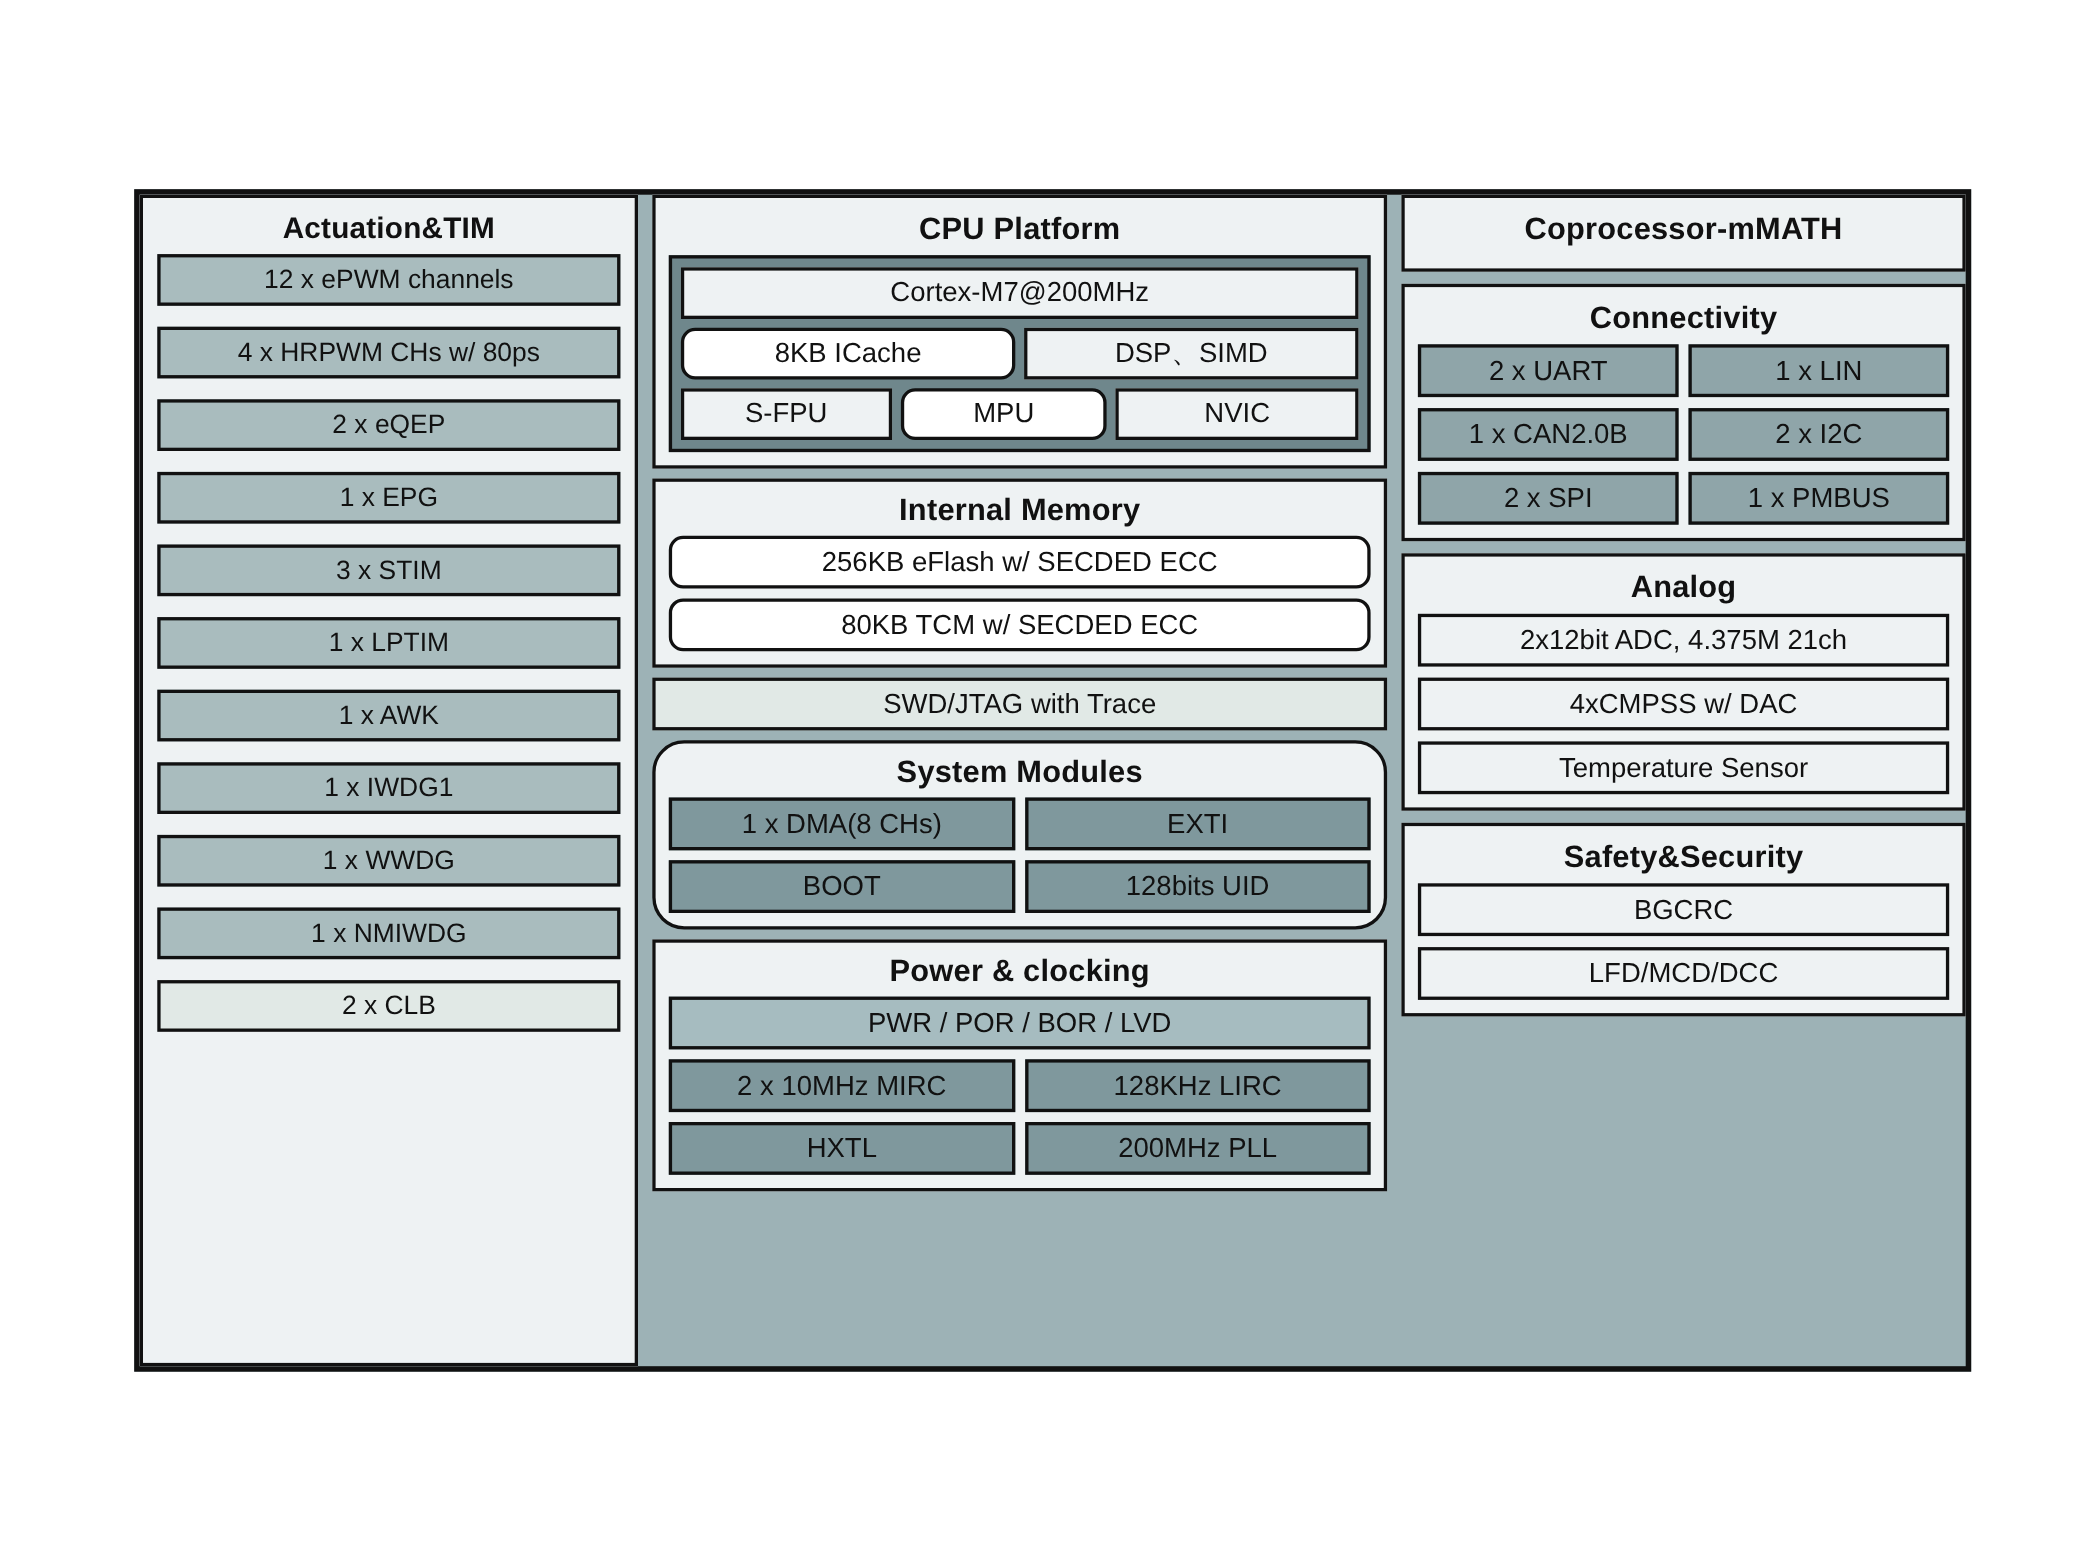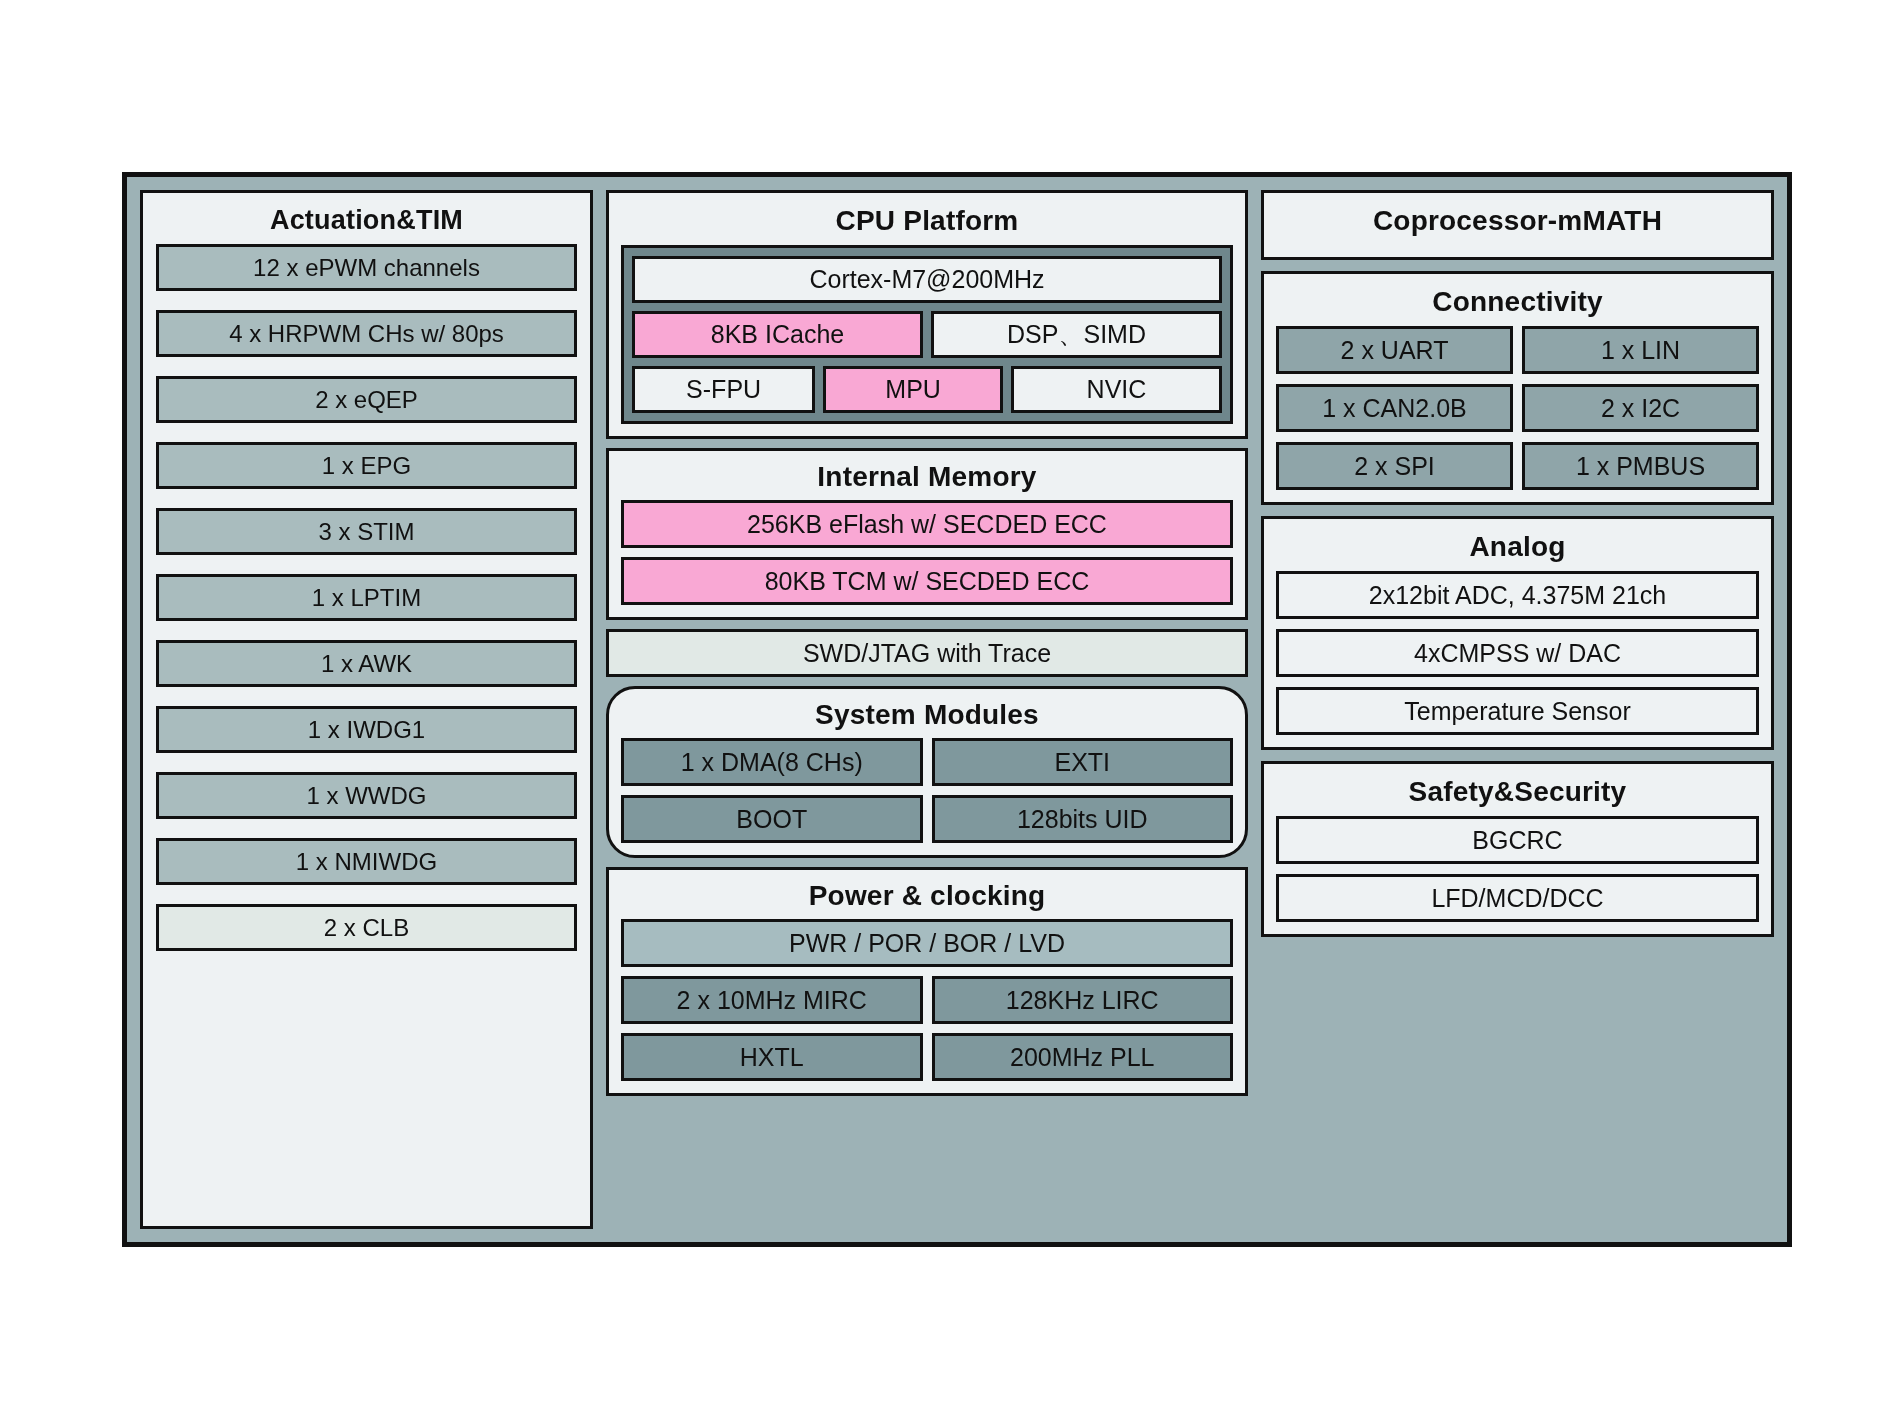--- a/index.html
+++ b/index.html
@@ -10,21 +10,20 @@
   }
 
   
   .chip-outer{
     position:absolute;
     left:122px; top:172px;
     width:1670px; height:1075px;
     background:#9db2b6;
     border:5px solid #111111;
     box-sizing:border-box;
-    padding:13px;
   }
   .chip-inner{
     position:relative;
     width:100%;height:100%;
     display:flex;
     gap:13px;
     box-sizing:border-box;
   }
 
   
@@ -60,21 +59,21 @@
     justify-content:center;
     text-align:center;
     color:#111;
     line-height:1.05;
   }
   .row2{display:flex;gap:9px;}
   .row2 > .cell{flex:1;}
 
   
   .f-pale   {background:#eef2f3;}
-  .f-light  {background:#f9a8d4;}
+  .f-light  {background:#ffffff;border-radius:13px;}
   .f-mint   {background:#e1e9e6;}
   .f-med    {background:#a9bcbe;}
   .f-med2   {background:#a6bcc0;}
   .f-dark   {background:#8fa5a9;}
   .f-darker {background:#7f989d;}
 
   
   .col-left .group{height:100%;padding:6px 13px 9px 13px;}
   .col-left .group-title{font-size:27px;padding:8px 0 10px 0;}
   .col-left .cell{height:47px;font-size:24px;margin-bottom:19px;}

